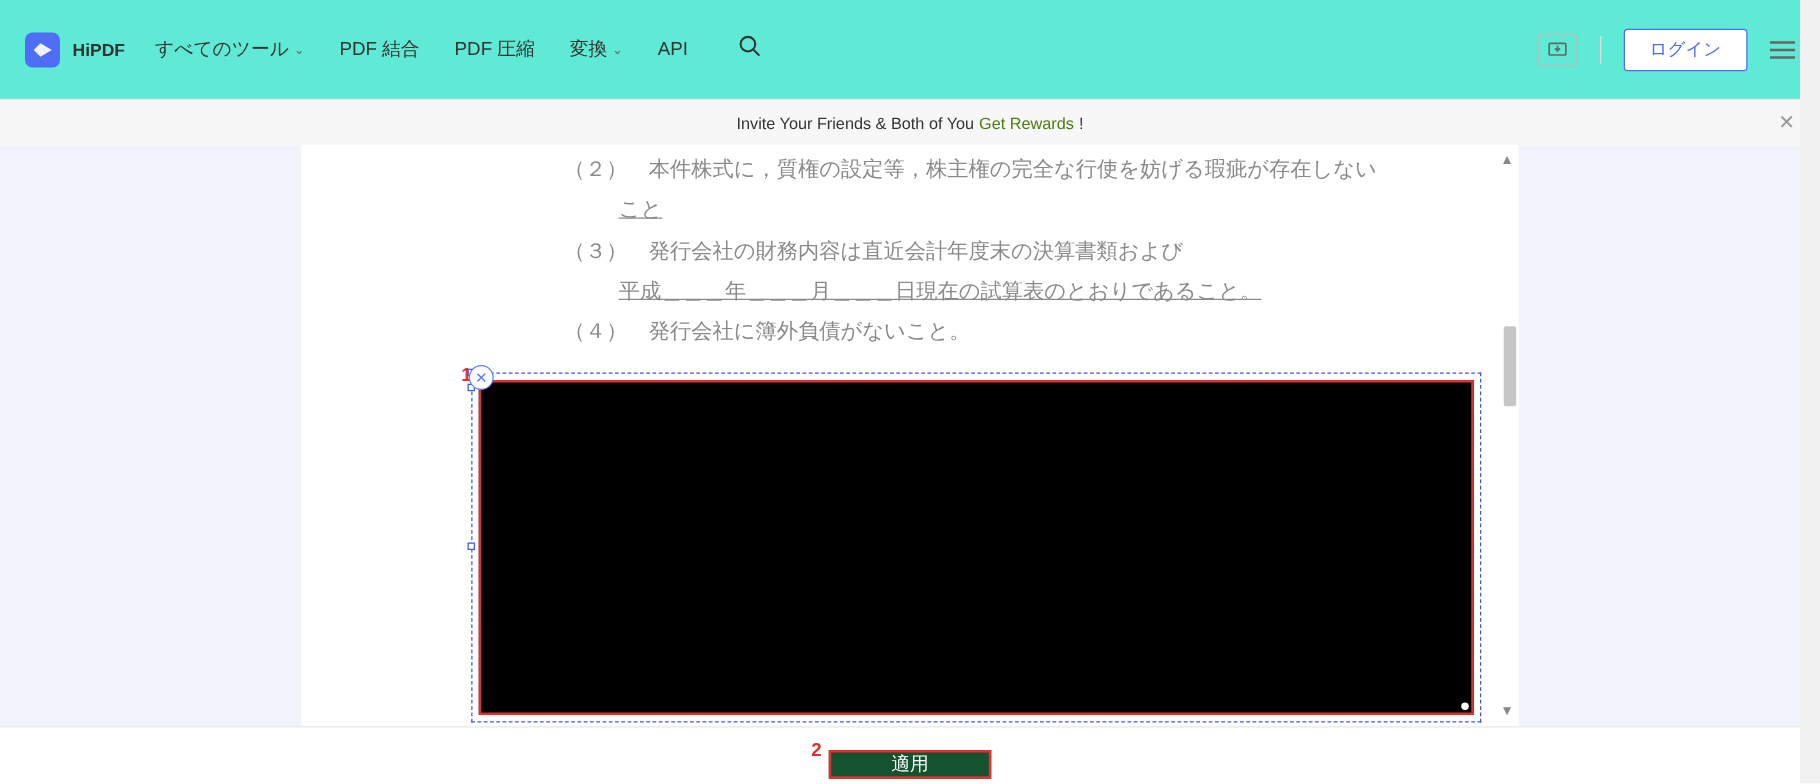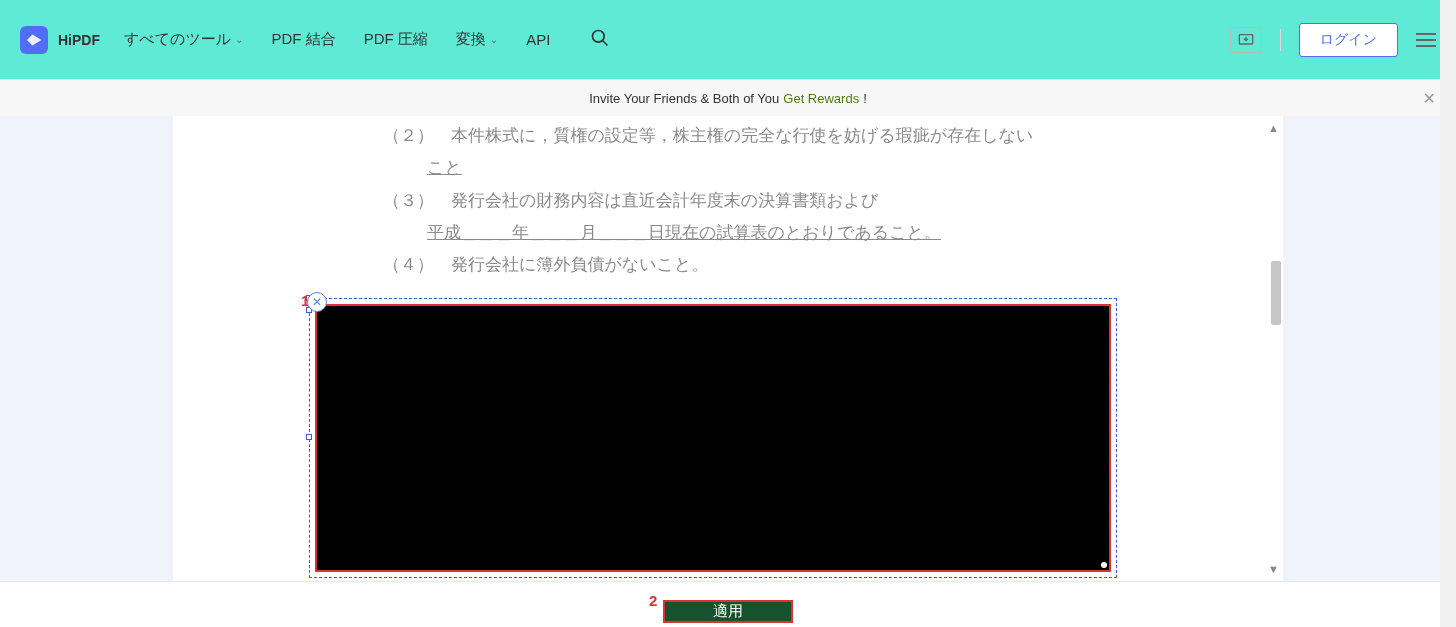--- a/index.html
+++ b/index.html
@@ -18,21 +18,21 @@
 .divider { width: 1px; height: 22px; background: #ddd; }
 .login-btn { border: 1px solid #4f6df5; color: #4f6df5; padding: 7px 20px; border-radius: 3px; font-size: 14px; cursor: pointer; background: #fff; text-align: right; }
 .hamburger { width: 20px; cursor: pointer; }
 .hamburger div { height: 2px; background: #666; margin: 4px 0; }
 
 .banner { height: 36px; background: #f7f7f7; display: flex; align-items: center; justify-content: center; font-size: 13px; color: #333; position: relative; }
 .banner a { color: #4d7c0f; text-decoration: none; margin: 0 4px; }
 .banner-close { position: absolute; right: 20px; cursor: pointer; color: #999; font-size: 16px; }
 
 .workspace { background: #f0f3fb; height: 465px; display: flex; justify-content: center; position: relative; }
-.doc-viewer { width: 1110px; background: #fff; position: relative; overflow: hidden; }
+.doc-viewer { width: 974px; background: #fff; position: relative; overflow: hidden; }
 .scroll-up { position: absolute; right: 4px; top: 6px; color: #888; font-size: 11px; }
 .scroll-down { position: absolute; right: 4px; bottom: 6px; color: #888; font-size: 11px; }
 .scrollbar-thumb { position: absolute; right: 2px; top: 145px; width: 10px; height: 64px; background: #c6c6c6; border-radius: 2px; }
 
 .doc-content { padding: 4px 210px 0 210px; font-family: "MS Mincho", "Hiragino Mincho ProN", serif; color: #8a8a8a; font-size: 17px; line-height: 1.9; }
 .doc-line { white-space: nowrap; }
 .indent { padding-left: 44px; text-decoration: underline; }
 
 .selection-wrap { position: absolute; left: 142px; top: 188px; }
 .sel-border-dash { position: absolute; left: -6px; top: -6px; width: 808px; height: 280px; border: 1px dashed #3b5bdb; }

